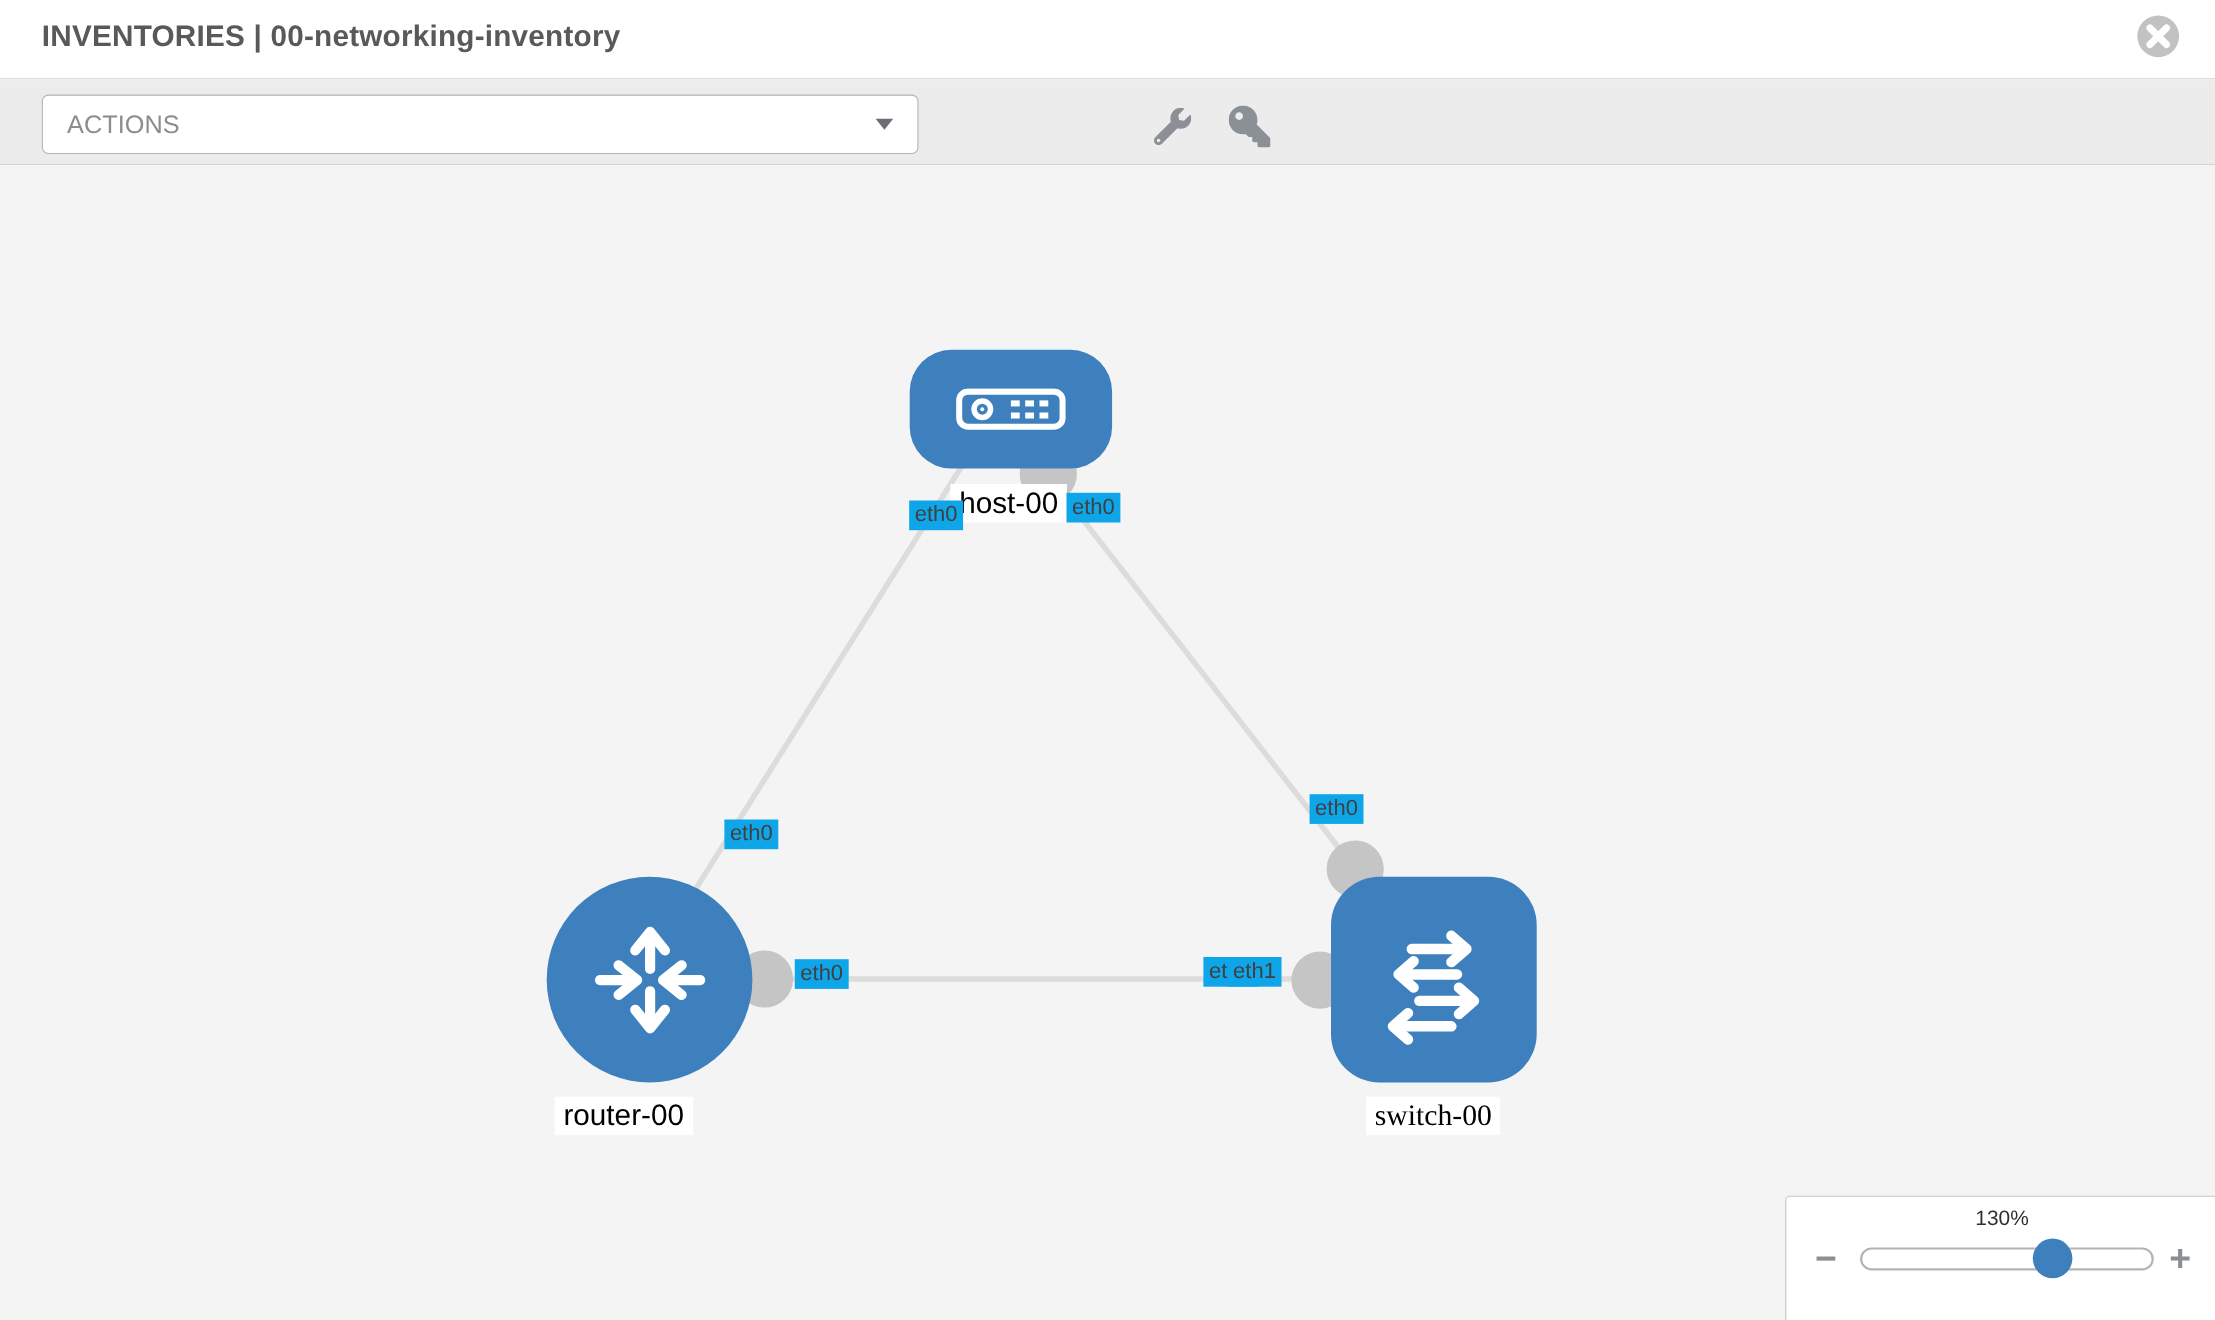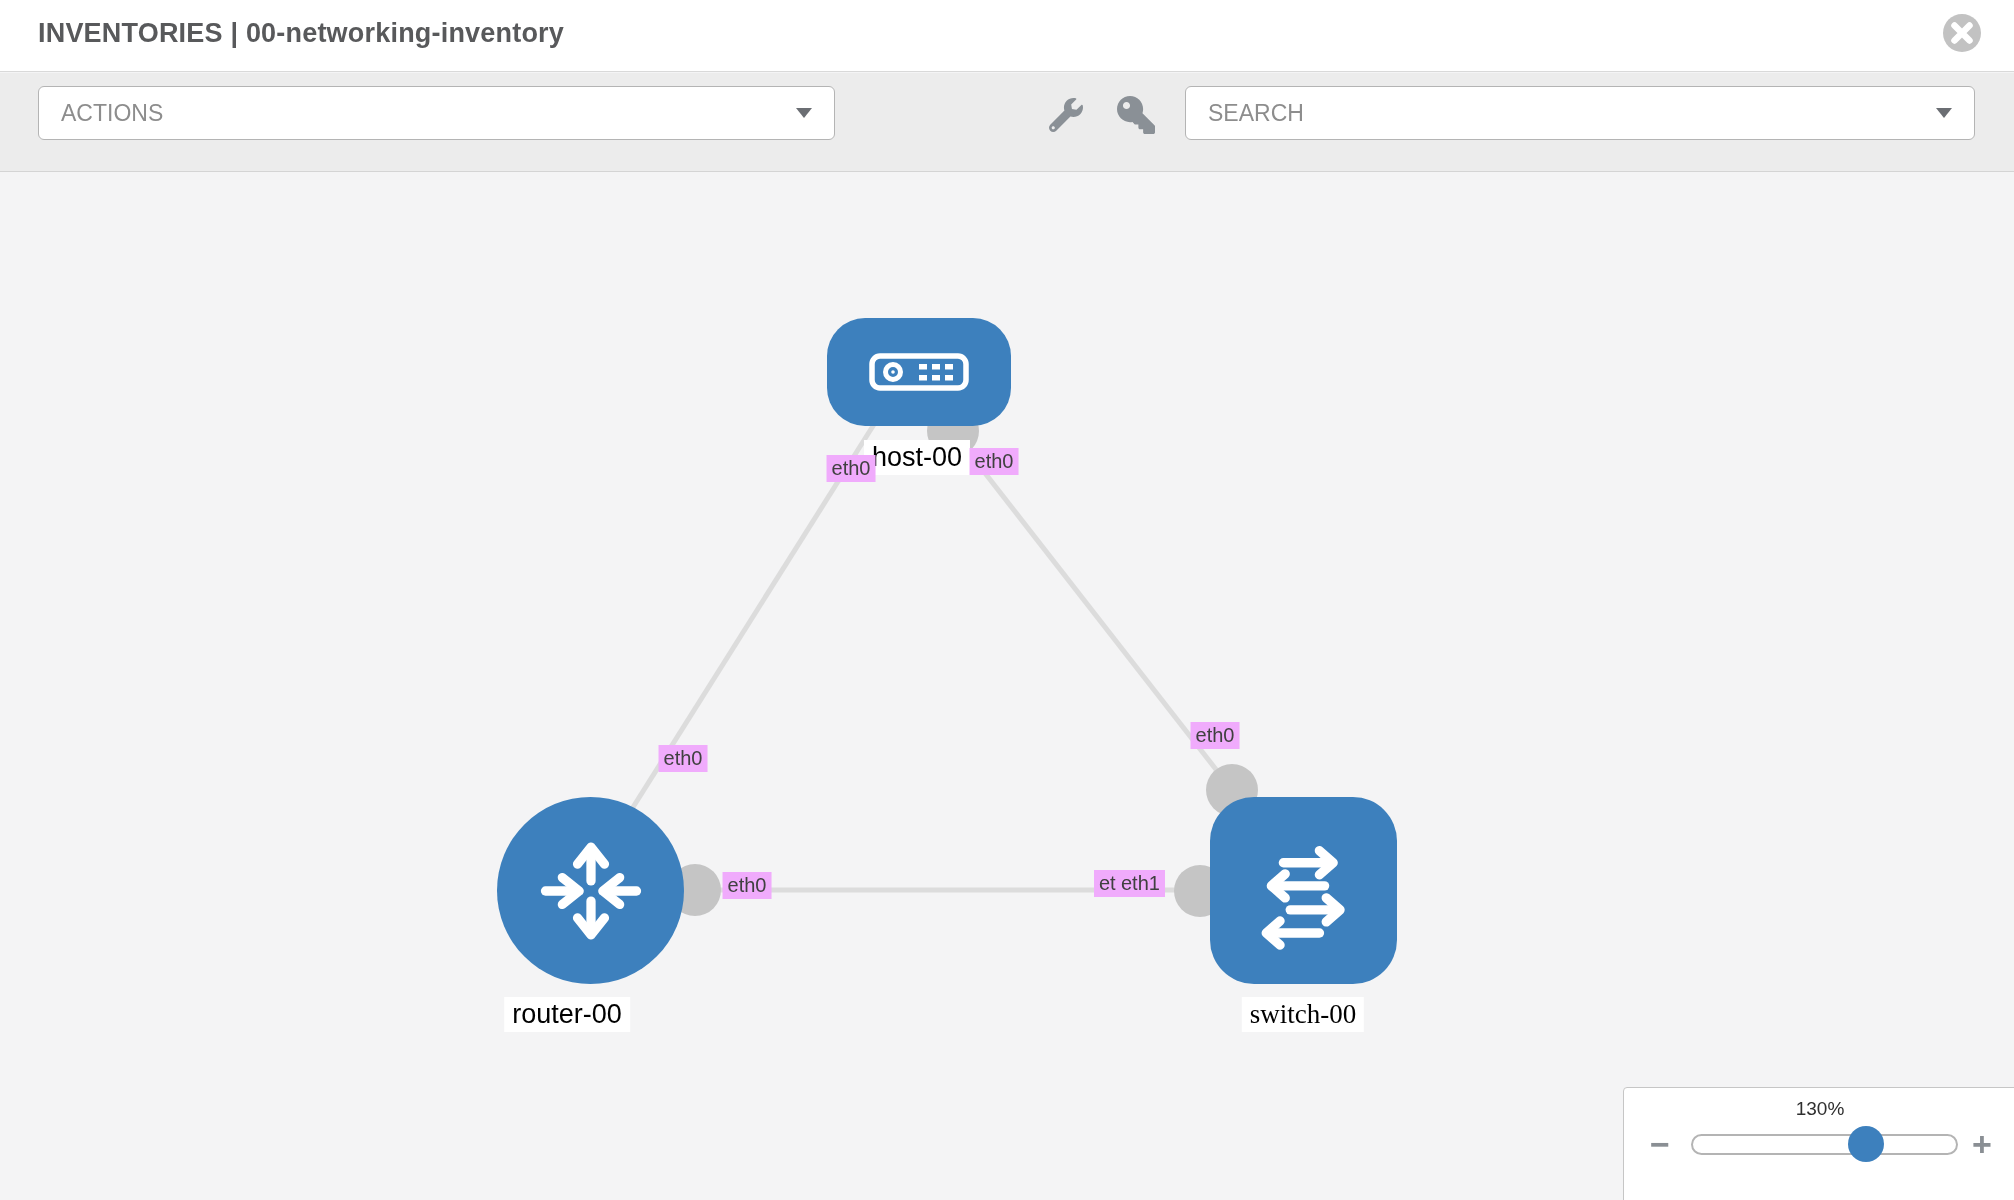--- a/index.html
+++ b/index.html
@@ -4,21 +4,21 @@
 <style>
   * { margin:0; padding:0; box-sizing:border-box; }
   html,body { width:2014px; height:1200px; overflow:hidden; font-family:"Liberation Sans", sans-serif; background:#f4f4f5; }
 
   
   .header { position:absolute; left:0; top:0; width:2014px; height:72px; background:#ffffff; border-bottom:1px solid #d9d9d9; z-index:20;padding-left:46px; }
   .page-title { position:absolute; left:38px; top:18px; font-size:27px; font-weight:700; color:#58595b; letter-spacing:0.2px; }
   .close-btn { position:absolute; left:1941px; top:12px; width:42px; height:42px; border:none; background:transparent; cursor:pointer; }
 
   
-  .toolbar { position:absolute; left:0; top:73px; width:2014px; height:99px; background:#ececec; border-bottom:1px solid #d4d4d4; z-index:19; }
+  .toolbar { position:absolute; left:0; top:73px; width:2014px; height:77px; background:#ececec; border-bottom:1px solid #d4d4d4; z-index:19; }
   .dropdown { position:absolute; top:13px; height:54px; background:#ffffff; border:1px solid #b4b4b4; border-radius:6px; display:flex; align-items:center; justify-content:space-between; padding:0 22px; cursor:pointer; }
   .dd-actions { left:38px; width:797px; }
   .dd-search  { left:1185px; width:790px; }
   .dd-label { font-size:23px; color:#8d8d8d; }
   .caret { width:0; height:0; border-left:8px solid transparent; border-right:8px solid transparent; border-top:10px solid #6b6e73; }
   .icon-btn { position:absolute; top:20px; width:44px; height:44px; border:none; background:transparent; cursor:pointer; display:flex; align-items:center; justify-content:center; }
   .btn-wrench { left:1044px; }
   .btn-key { left:1114px; }
   .icon-btn svg { fill:#8a9096; }
   .flip-h { transform:scaleX(-1); }
@@ -26,21 +26,21 @@
   
   .canvas { position:absolute; left:0; top:151px; width:2014px; height:1049px; background:#f4f4f5; z-index:1; }
   .links-svg { position:absolute; left:0; top:0; z-index:1; }
   .links-svg line { stroke:#dcdcdc; stroke-width:5; }
   .connector { position:absolute; width:52px; height:52px; border-radius:50%; background:#c5c5c5; z-index:2; }
   .node { position:absolute; background:#3d80bd; display:flex; align-items:center; justify-content:center; z-index:3; cursor:pointer; }
   .node-host   { left:827px; top:167px; width:184px; height:108px; border-radius:38px; }
   .node-router { left:497px; top:646px; width:187px; height:187px; border-radius:50%; }
   .node-switch { left:1210px; top:646px; width:187px; height:187px; border-radius:44px; }
   .node-label { position:absolute; transform:translateX(-50%); background:#ffffff; color:#000000; font-size:27px; padding:2px 8px; z-index:5; white-space:nowrap; }
-  .eth-label { position:absolute; background:#f0abfc; color:#404040; font-size:20px; padding:2px 5px; z-index:6; white-space:nowrap; }
+  .eth-label { position:absolute; background:#0ea5e9; color:#404040; font-size:20px; padding:2px 5px; z-index:6; white-space:nowrap; }
   .eth-center { transform:translateX(-50%); }
   .eth-back { z-index:6; }
   .eth-front { z-index:7; }
 
   
   .zoom-panel { position:absolute; left:1623px; top:1087px; width:400px; height:125px; background:#ffffff; border:1px solid #c6c6c6; border-radius:4px; z-index:10; }
   .zoom-level { position:absolute; left:0; top:10px; width:392px; text-align:center; font-size:19px; color:#2f2f2f; }
   .zoom-minus, .zoom-plus { position:absolute; top:36px; font-size:34px; font-weight:700; color:#8a8f94; cursor:pointer; line-height:40px; }
   .zoom-minus { left:26px; }
   .zoom-plus { left:348px; }
@@ -71,24 +71,20 @@
       <path d="M507.73 109.1c-2.24-9.03-13.54-12.09-20.12-5.51l-74.36 74.36-67.88-11.31-11.31-67.88 74.36-74.36c6.62-6.62 3.43-17.9-5.66-20.16-47.38-11.74-99.55.91-136.58 37.93-39.64 39.64-50.55 97.1-34.05 147.2L18.74 402.76c-24.99 24.99-24.99 65.51 0 90.5 24.99 24.99 65.51 24.99 90.5 0l213.21-213.21c50.12 16.71 107.47 5.68 147.37-34.22 37.07-37.07 49.7-89.32 37.91-136.73zM64 472c-13.25 0-24-10.75-24-24 0-13.26 10.75-24 24-24s24 10.74 24 24c0 13.25-10.75 24-24 24z"></path>
     </svg>
   </button>
 
   <button class="icon-btn btn-key">
     <svg class="flip-h" width="38" height="38" viewBox="0 0 512 512">
       <path d="M512 176.001C512 273.203 433.202 352 336 352c-11.22 0-22.19-1.062-32.827-3.069l-24.012 27.014A23.999 23.999 0 0 1 261.223 384H224v40c0 13.255-10.745 24-24 24h-40v40c0 13.255-10.745 24-24 24H24c-13.255 0-24-10.745-24-24v-78.059c0-6.365 2.529-12.47 7.029-16.971l161.802-161.802C163.108 213.814 160 195.271 160 176 160 78.798 238.797.001 335.999 0 433.488-.001 512 78.511 512 176.001zM336 128c0 26.51 21.49 48 48 48s48-21.49 48-48-21.49-48-48-48-48 21.49-48 48z"></path>
     </svg>
   </button>
 
-  <div class="dropdown dd-search">
-    <span class="dd-label">SEARCH</span>
-    <span class="caret"></span>
-  </div>
 </div>
 
 <div class="canvas">
 
   <svg class="links-svg" width="2014" height="1049">
     <line x1="878" y1="267" x2="630" y2="661"></line>
     <line x1="953" y1="281" x2="1232" y2="639"></line>
     <line x1="690" y1="739" x2="1205" y2="739"></line>
   </svg>
 

